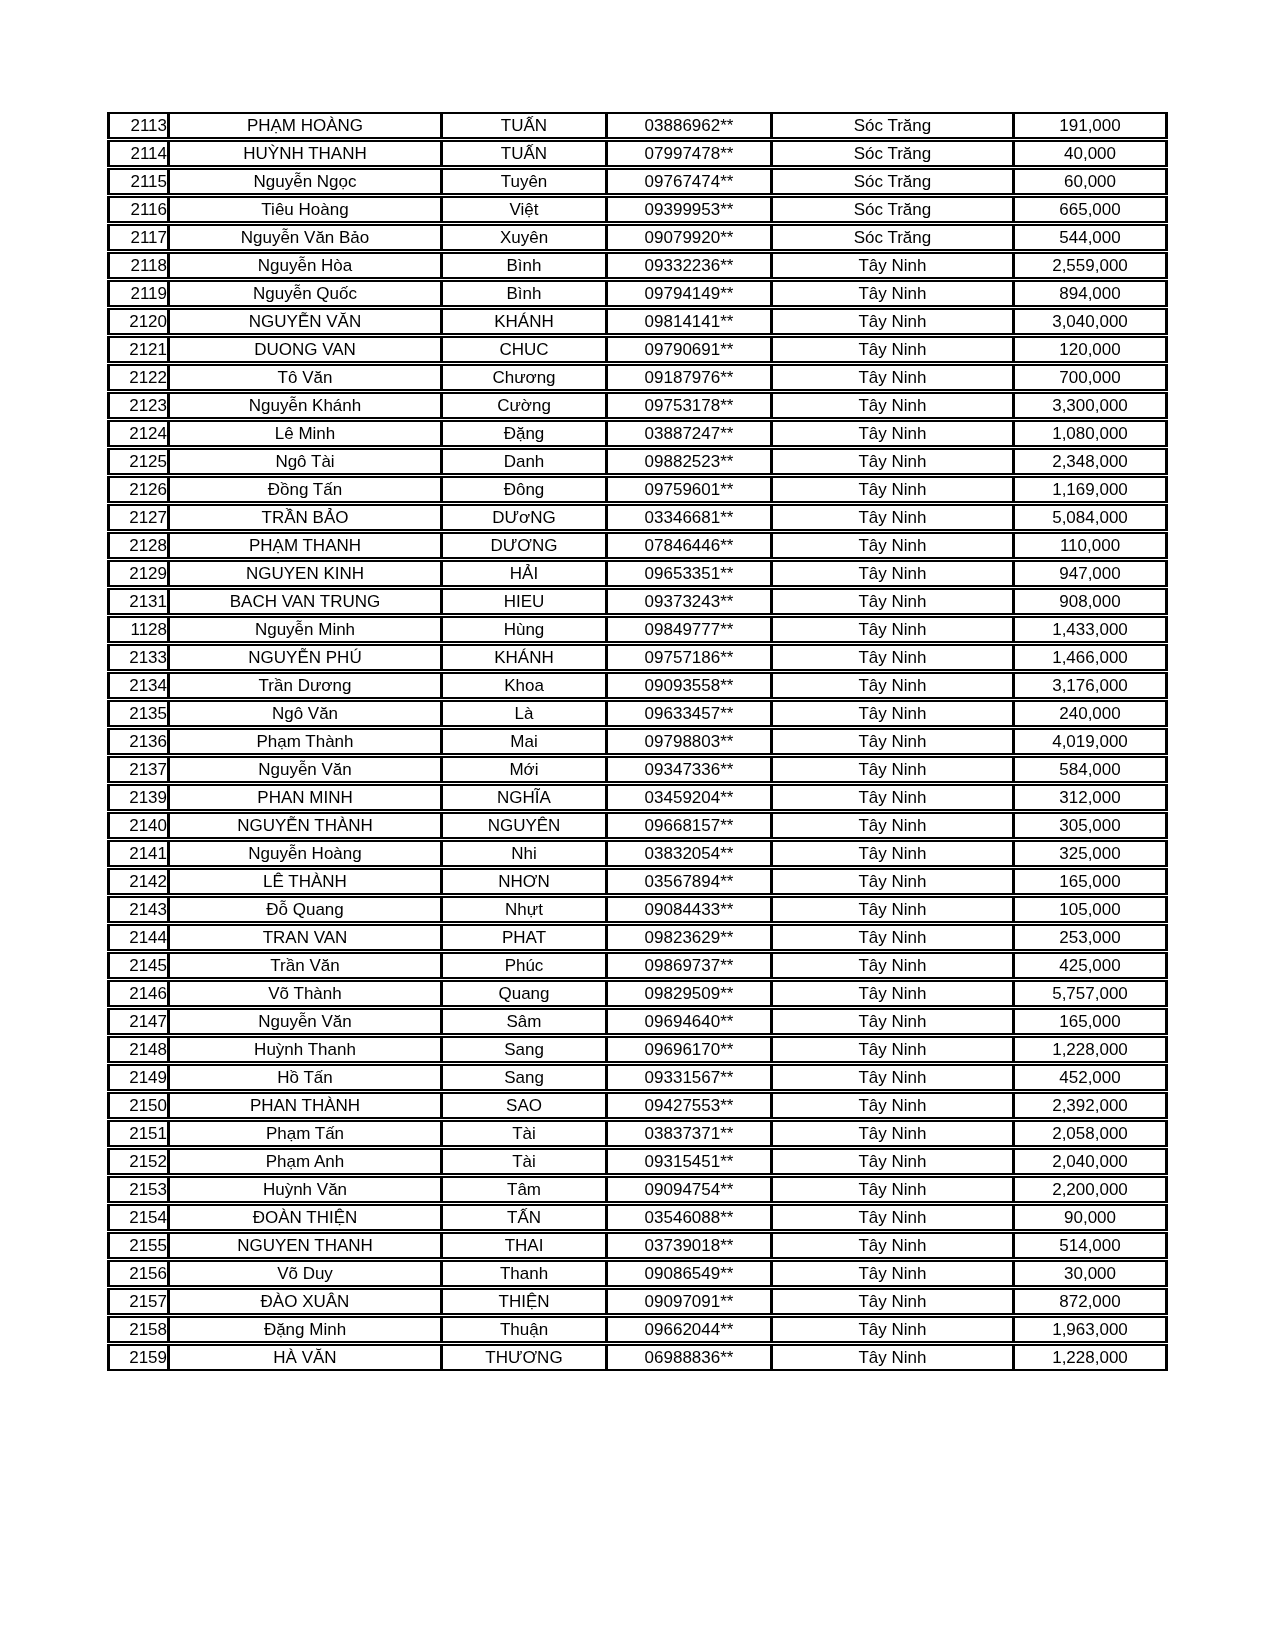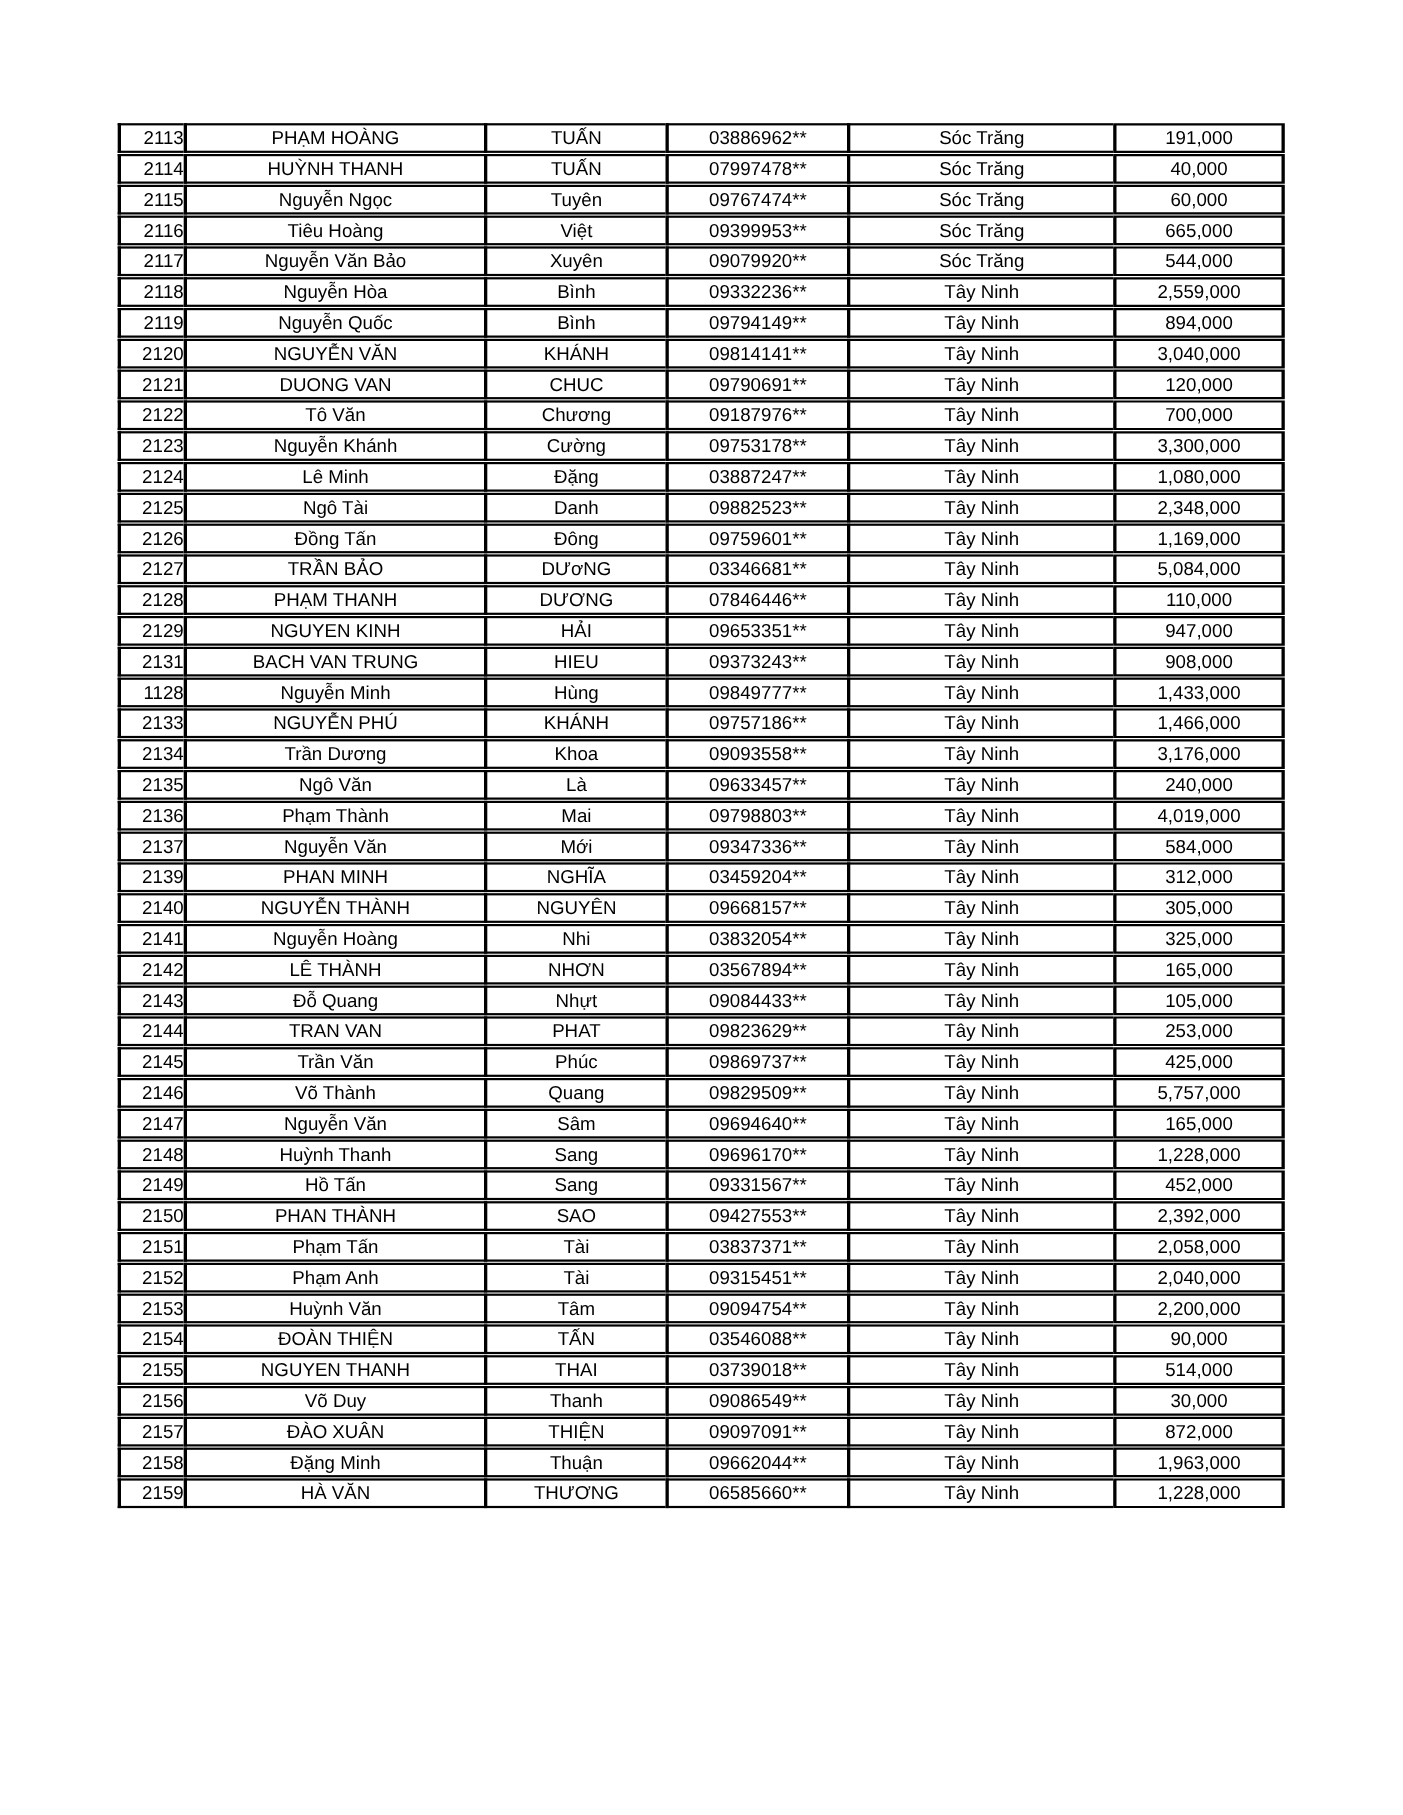--- a/index.html
+++ b/index.html
@@ -415,18 +415,18 @@
     <td class="c-first">Đặng Minh</td>
     <td class="c-last">Thuận</td>
     <td class="c-phone">09662044**</td>
     <td class="c-prov">Tây Ninh</td>
     <td class="c-amt">1,963,000</td>
   </tr>
       <tr>
     <td class="c-id">2159</td>
     <td class="c-first">HÀ VĂN</td>
     <td class="c-last">THƯƠNG</td>
-    <td class="c-phone">06585660**</td>
+    <td class="c-phone">06988836**</td>
     <td class="c-prov">Tây Ninh</td>
     <td class="c-amt">1,228,000</td>
   </tr>
     </tbody>
 </table>
 
 </body></html>

